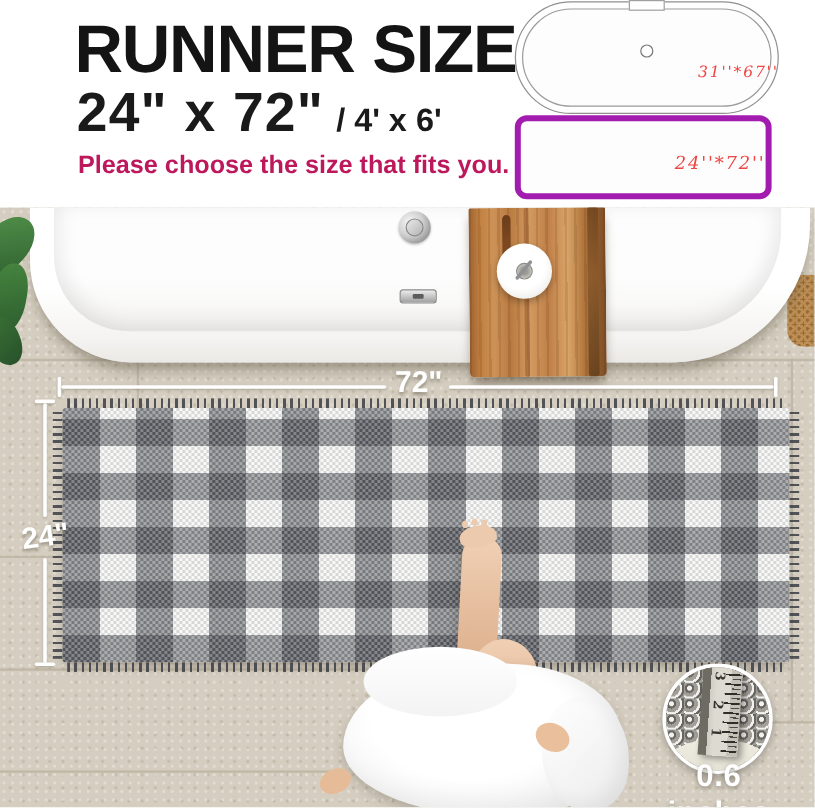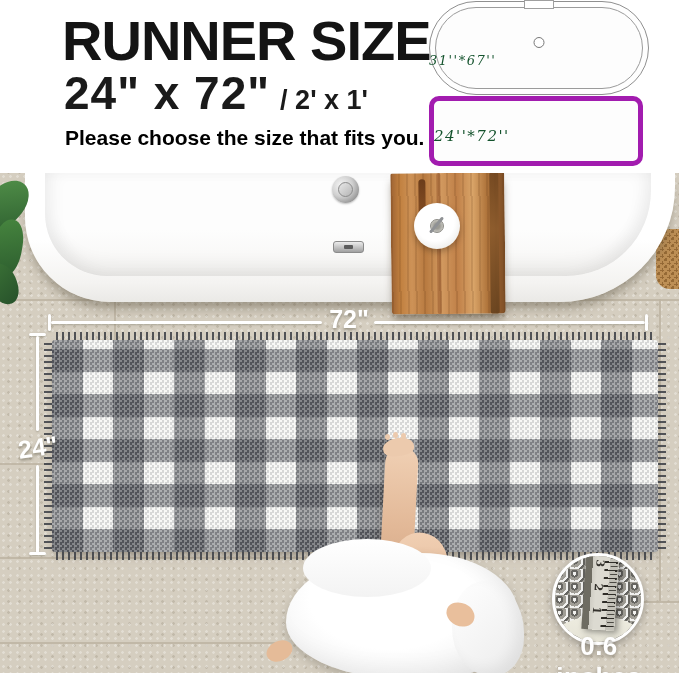--- a/index.html
+++ b/index.html
@@ -11,32 +11,32 @@
 
   
   .header { position:absolute; left:0; top:0; width:679px; height:173px; background:#ffffff; }
   .title {
     position:absolute; left:62px; top:8px; font-size:56px; font-weight:800;
     letter-spacing:-1px; color:#141414; white-space:nowrap;
   }
   .size-line { position:absolute; left:64px; top:66px; white-space:nowrap; color:#1a1a1a; }
   .size-main { font-size:46px; font-weight:800; letter-spacing:1px; }
   .size-sub  { font-size:27px; font-weight:800; margin-left:10px; }
-  .subtitle  { position:absolute; left:65px; top:126px; font-size:21px; font-weight:700; color:#000000; }
+  .subtitle  { position:absolute; left:65px; top:126px; font-size:21px; font-weight:700; color:#be185d; }
 
   
   .tub-diagram { position:absolute; left:429px; top:1px; width:220px; height:94px; }
   .tub-outer { position:absolute; inset:0; border:1px solid #8f8f8f; border-radius:47px; background:#fefefe; }
   .tub-inner { position:absolute; inset:6px; border:1px solid #9b9b9b; border-radius:41px; background:#fdfdfd; }
   .tub-notch { position:absolute; left:50%; transform:translateX(-50%); top:-1px; width:30px; height:9px;
                background:#ffffff; border:1px solid #9f9f9f; }
   .tub-drain-dot { position:absolute; left:50%; transform:translateX(-50%); top:36px; width:11px; height:11px;
                border:1px solid #777; border-radius:50%; background:#fff; }
-  .diagram-label { position:absolute; left:0; width:100%; text-align:left;
-               font-family:"DejaVu Serif", serif; font-style:italic; color:#14532d; letter-spacing:1.5px; }
+  .diagram-label { position:absolute; left:0; width:100%; text-align:right;
+               font-family:"DejaVu Serif", serif; font-style:italic; color:#ef4444; letter-spacing:1.5px; }
   .tub-diagram .diagram-label { top:52px; font-size:13px; }
   .mat-diagram { position:absolute; left:429px; top:96px; width:214px; height:70px;
                border:5px solid #a21caf; border-radius:10px; background:#fdfdfd; }
   .mat-diagram .diagram-label { top:26px; font-size:15px; }
 
   
   .photo {
     position:absolute; left:0; top:173px; width:679px; height:500px; overflow:hidden;
     background-color:#d5cec0;
     background-image:
@@ -184,21 +184,21 @@
     text-shadow:0 2px 4px rgba(85,80,70,.55); }
 </style>
 </head>
 <body>
 
 <div class="canvas">
 
   <div class="header">
     <div class="title">RUNNER SIZE</div>
     <div class="size-line">
-      <span class="size-main">24"  x 72"</span><span class="size-sub">/ 2' x 1'</span>
+      <span class="size-main">24"  x 72"</span><span class="size-sub">/ 4' x 6'</span>
     </div>
     <div class="subtitle">Please choose the size that fits you.</div>
 
     <div class="tub-diagram">
       <div class="tub-outer"></div>
       <div class="tub-inner"></div>
       <div class="tub-notch"></div>
       <div class="tub-drain-dot"></div>
       <div class="diagram-label">31''*67''</div>
     </div>

